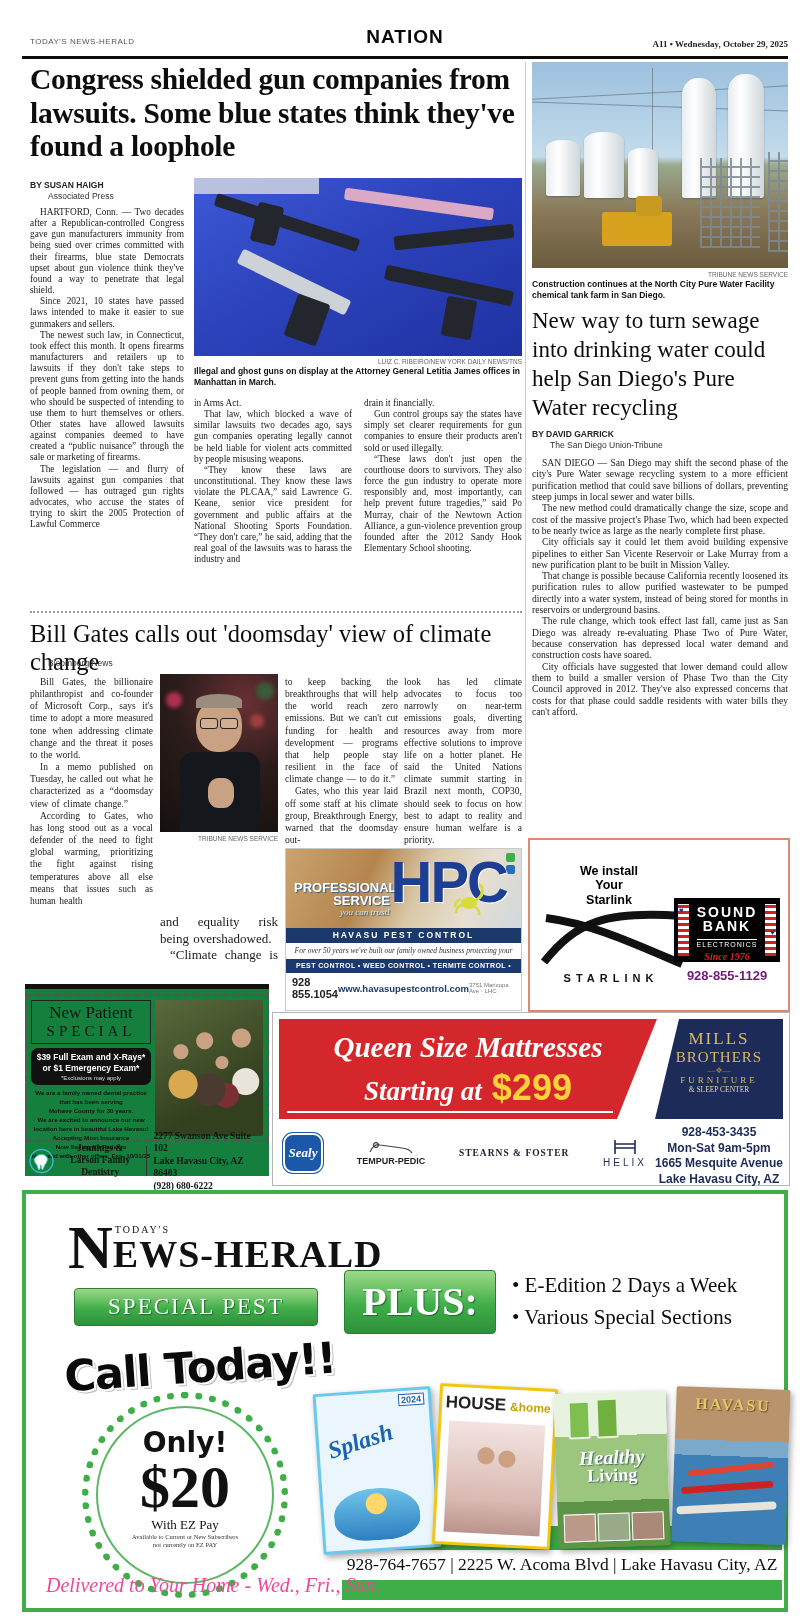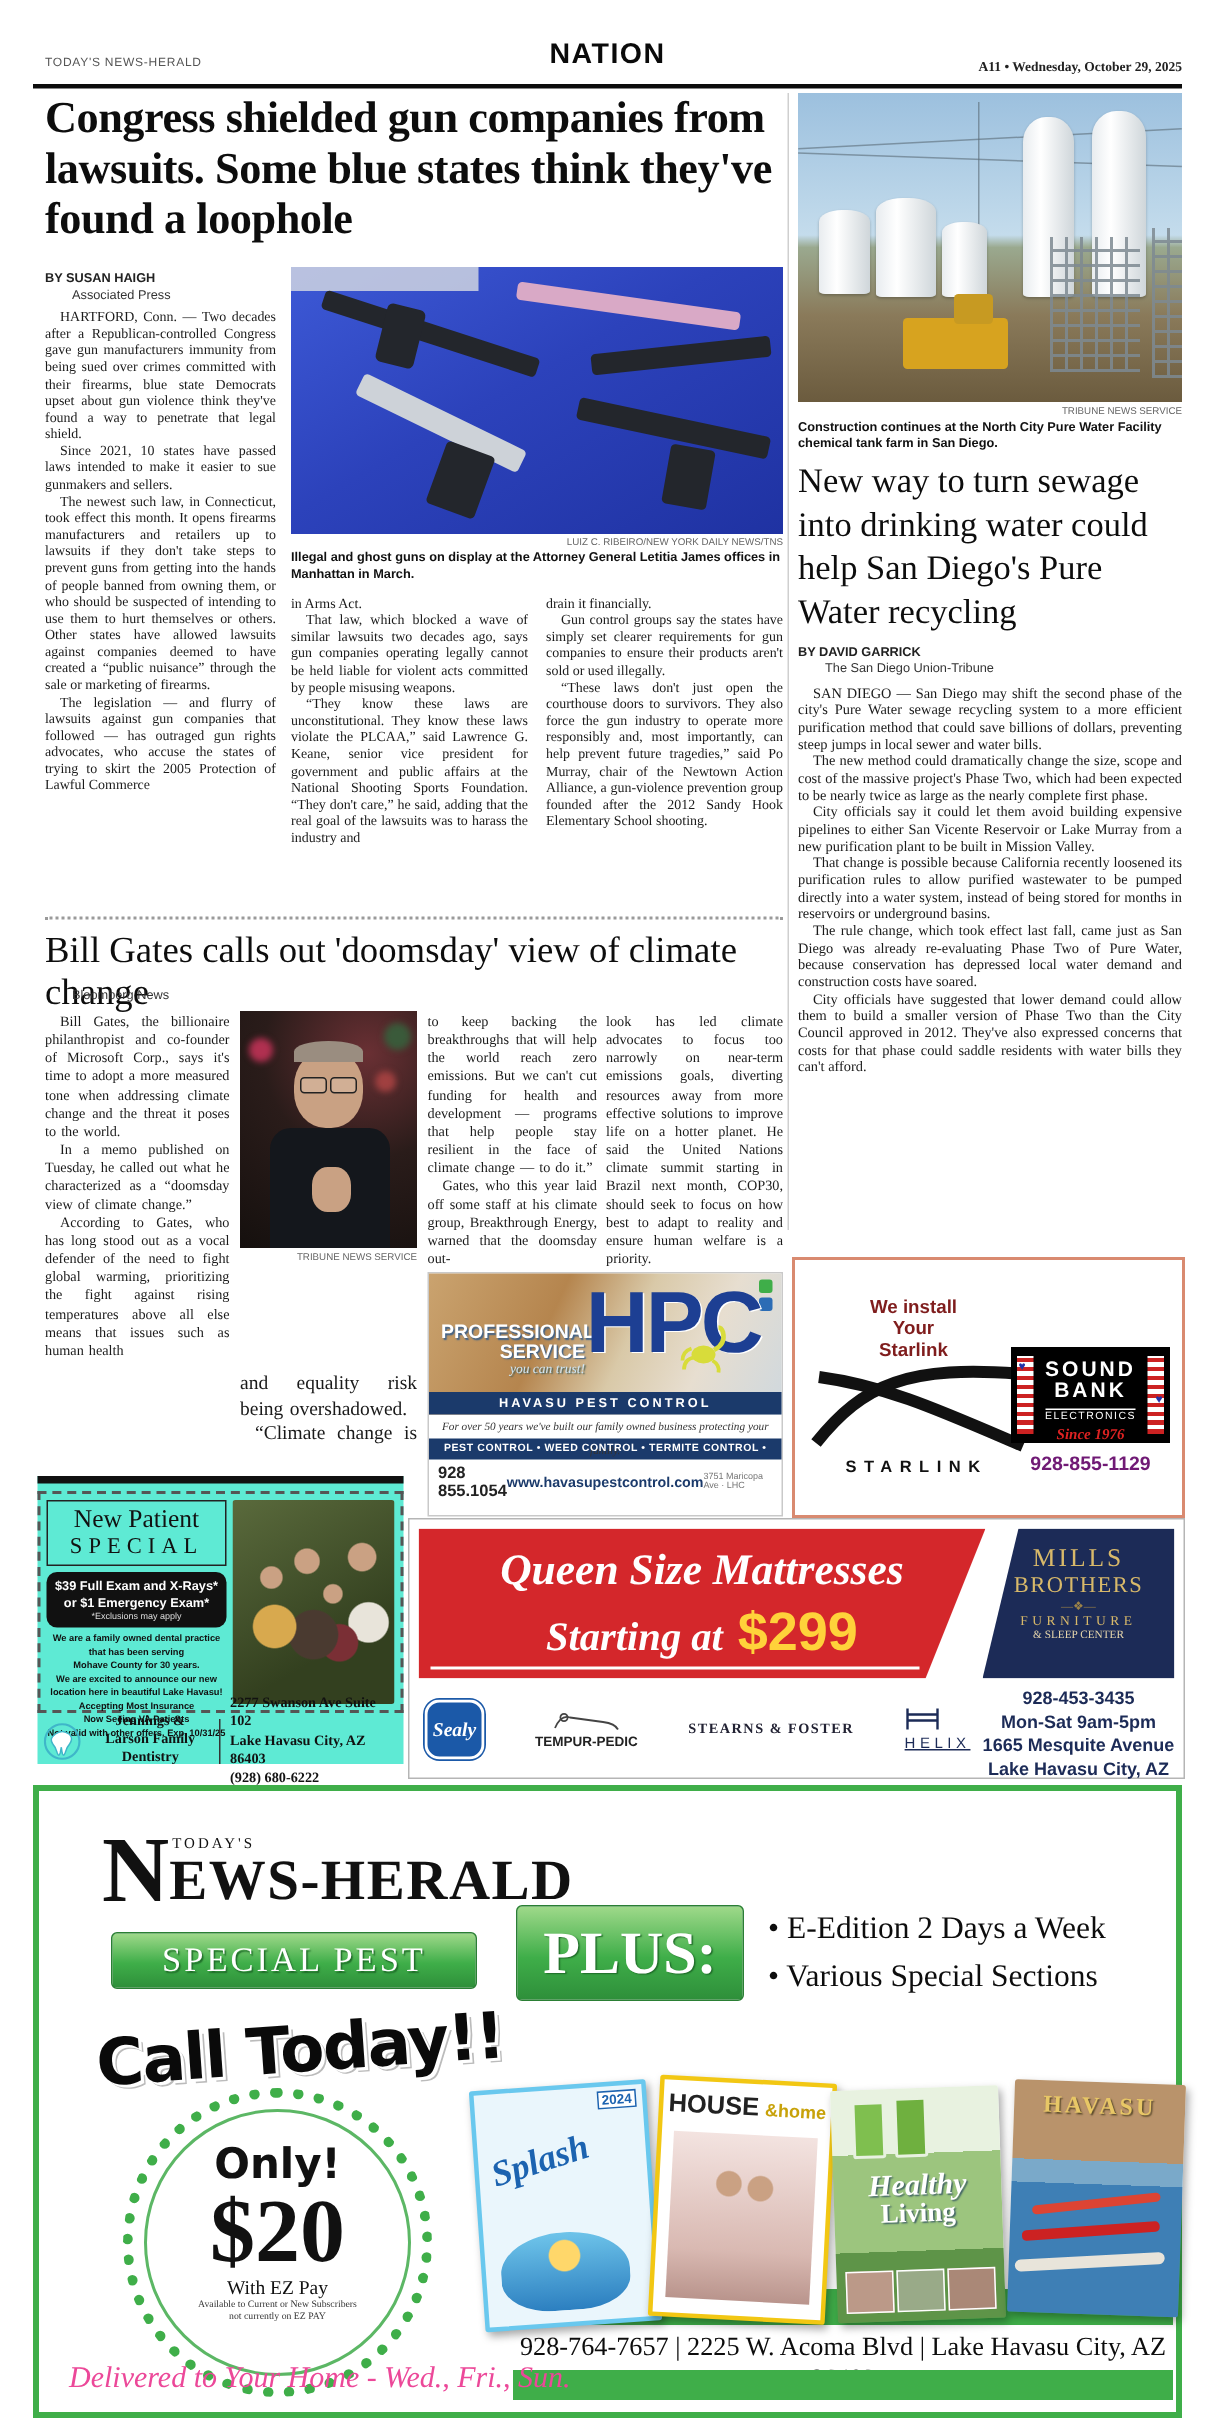--- a/index.html
+++ b/index.html
@@ -52,32 +52,32 @@
   .hpc-band{position:absolute;left:0;bottom:0;width:100%;height:15px;background:#1b3a6b;color:#fff;
             font:bold 8.5px/15px "Liberation Sans",sans-serif;text-align:center;letter-spacing:2px;}
   .hpc-badge{position:absolute;width:9px;height:9px;border-radius:2px;}
   .hpc-tag{height:16px;font:italic 7.5px/16px "Liberation Serif",serif;text-align:center;color:#333;}
   .hpc-serv{height:14px;background:#1b3a6b;color:#fff;font:bold 7px/14px "Liberation Sans",sans-serif;text-align:center;letter-spacing:.4px;}
   .hpc-foot{display:flex;align-items:center;justify-content:space-between;padding:3px 6px;}
   .scorp{position:absolute;right:34px;top:34px;width:34px;height:34px;}
 
   
   .star-ad{border:2px solid #d98a70;background:#fff;}
-  .star-head{font:bold 12.5px/1.15 "Liberation Sans",sans-serif;color:#7f1d1d;text-align:center;}
+  .star-head{font:bold 12.5px/1.15 "Liberation Sans",sans-serif;color:#000000;text-align:center;}
   .star-brand{font:bold 11px "Liberation Sans",sans-serif;letter-spacing:5px;color:#111;text-align:center;}
   .sb-box{position:absolute;background:#000;color:#fff;text-align:center;}
   .sb-stripe{position:absolute;top:6px;bottom:6px;width:11px;background:repeating-linear-gradient(0deg,#c22 0 3px,#fff 3px 6px);}
   .sb-heart{position:absolute;font-size:8px;color:#23a;}
   .sb1{font:bold 14px/1 "Liberation Sans",sans-serif;letter-spacing:2px;margin-top:7px;}
   .sb2{font:7px "Liberation Sans",sans-serif;letter-spacing:1px;border-top:1px solid #fff;display:inline-block;padding-top:1px;}
   .sb-since{font:italic bold 10px "Liberation Serif",serif;color:#d22;}
   .sb-phone{font:bold 13px "Liberation Sans",sans-serif;color:#701a75;text-align:center;}
 
   
-  .dental{background:#5eead4;}
+  .dental{background:#15803d;}
   .dent-bar{height:5px;background:#111;}
   .coupon{margin-top:5px;height:148px;border:2px dashed #555;display:flex;padding:4px;box-sizing:border-box;gap:4px;}
   .np-box{border:1.5px solid #222;text-align:center;padding:2px 0 3px;}
   .np1{font:17px "Liberation Serif",serif;} .np2{font:15px "Liberation Serif",serif;letter-spacing:4px;}
   .offer-box{background:#111;border-radius:7px;color:#fff;text-align:center;padding:4px 2px;margin-top:4px;}
   .offer-box div{font:bold 8.5px/1.35 "Liberation Sans",sans-serif;}
   .offer-box .exc{font:6px "Liberation Sans",sans-serif;color:#ddd;}
   .dent-lines{margin-top:4px;text-align:center;font:bold 6.2px/1.45 "Liberation Sans",sans-serif;color:#111;}
   .dent-lines p{margin:0;}
   .dent-foot{display:flex;align-items:center;gap:6px;height:38px;padding:0 4px;}
@@ -100,21 +100,21 @@
   .mbdiv{font:8px "Liberation Serif",serif;color:#9d8347;}
   .mb3{font:9px "Liberation Serif",serif;letter-spacing:3px;}
   .mb4{font:7.5px "Liberation Serif",serif;color:#e6d6ac;}
   .mills-contact{position:absolute;left:378px;top:112px;width:136px;text-align:center;
                  font:bold 12px/1.3 "Liberation Sans",sans-serif;color:#1c2b57;}
   .brands{position:absolute;left:10px;top:114px;width:364px;height:52px;display:flex;align-items:center;justify-content:space-between;}
   .sealy{width:40px;height:40px;background:#1b59a8;border-radius:10px;color:#fff;display:flex;align-items:center;justify-content:center;
          font:italic bold 13px "Liberation Serif",serif;box-shadow:inset 0 0 0 2px #fff,0 0 0 1px #1b59a8;}
   .tempur{text-align:center;font:bold 9px "Liberation Sans",sans-serif;color:#222;}
   .stearns{font:bold 9.5px "Liberation Serif",serif;letter-spacing:1px;color:#223;}
-  .helix{text-align:left;font:10px "Liberation Sans",sans-serif;letter-spacing:3px;color:#1c2b57;text-decoration:underline;}
+  .helix{text-align:center;font:10px "Liberation Sans",sans-serif;letter-spacing:3px;color:#1c2b57;}
 
   
   .offer{border:4px solid #3fae49;background:#fff;}
   .greenbtn{background:linear-gradient(#9fd98a,#3fae49 55%,#2e8f3a);border:1px solid #2a7f34;border-radius:4px;
             color:#fff;text-align:center;text-shadow:1px 1px 1px #1e6b28;}
   .nh-n{font:bold 62px/0.9 "Liberation Serif",serif;}
   .nh-todays{font:10px "Liberation Serif",serif;letter-spacing:2px;margin:4px 0 0 2px;}
   .nh-rest{font:bold 38px/1 "Liberation Serif",serif;letter-spacing:1px;}
   .bullets{font:21px/1.5 "Liberation Serif",serif;color:#0d0d0d;}
   .call{font:bold 43px "DejaVu Sans",sans-serif;color:#0a0a0a;transform:rotate(-4deg);

